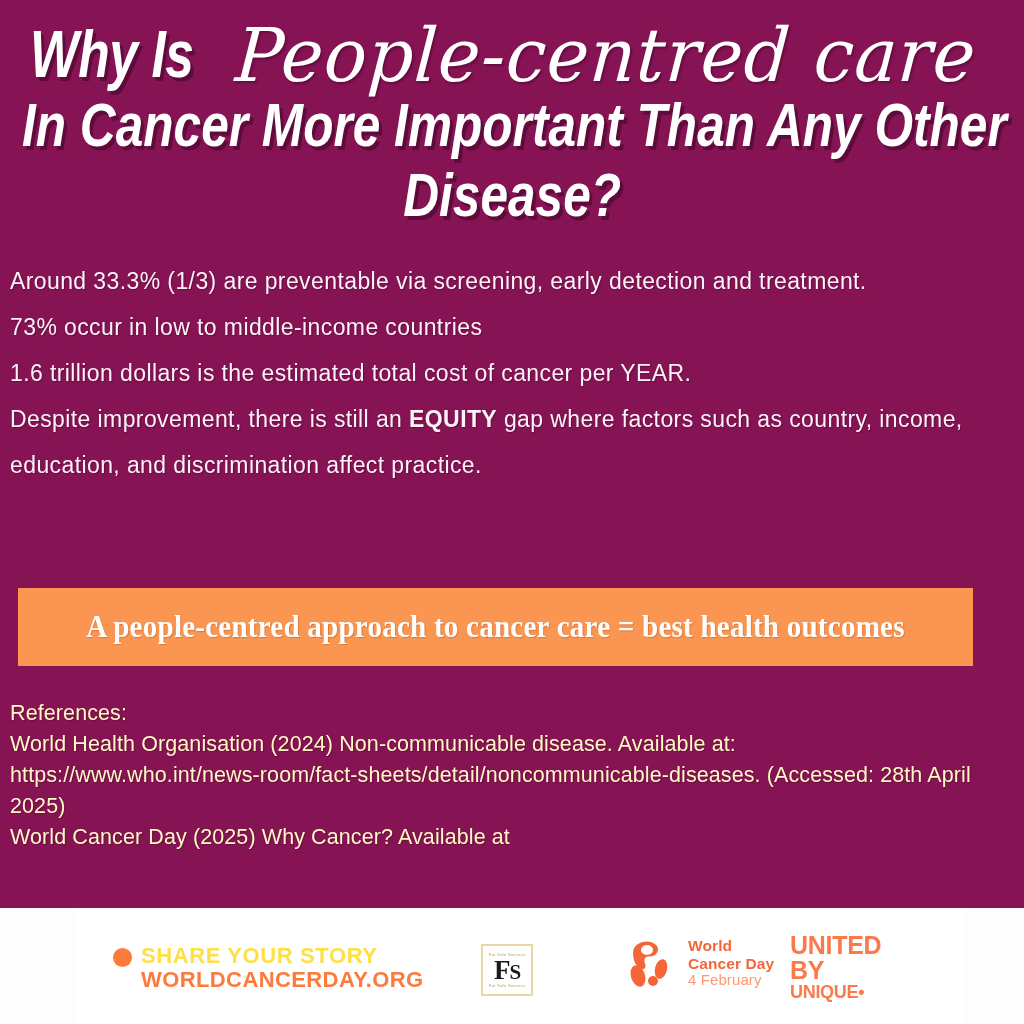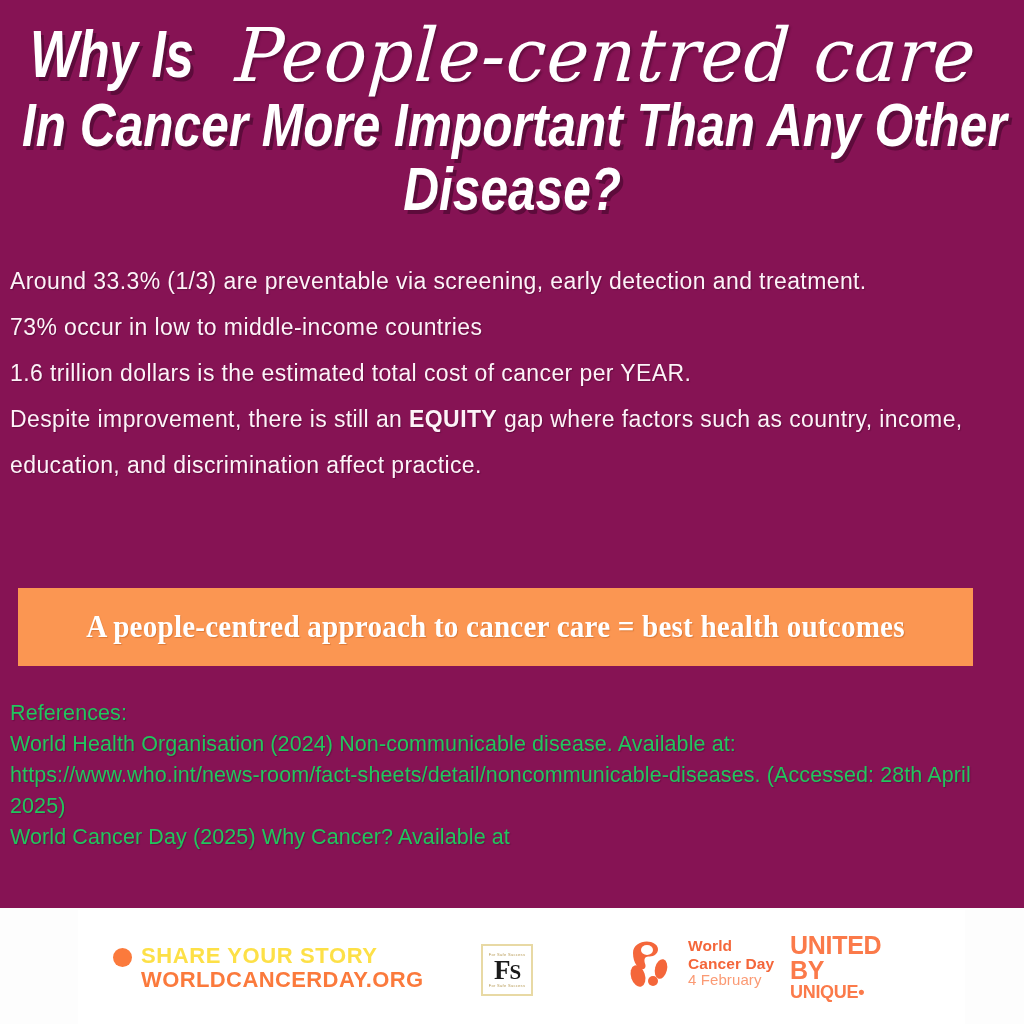--- a/index.html
+++ b/index.html
@@ -76,21 +76,21 @@
     margin-top: 6px;
     text-align: left;
     margin-left: 22px;
   }
   .t-line2 .sq, .t-line3 .sq {
     display: inline-block;
     transform: scaleX(0.80);
     transform-origin: left center;
   }
   .t-line3 {
-    margin-top: 2px;
+    margin-top: 8px;
     text-align: center;
   }
   .t-line3 .sq {
     transform-origin: center center;
   }
 
   
   .body-copy {
     position: absolute;
     top: 258px;
@@ -131,21 +131,21 @@
     transform: scaleX(0.94);
     text-shadow: 1px 1px 1px rgba(160,70,10,0.35);
   }
 
   
   .refs {
     position: absolute;
     left: 10px;
     top: 698px;
     width: 1004px;
-    color: #22c55e;
+    color: #fef9c3;
     font-size: 21.5px;
     line-height: 31px;
     letter-spacing: 0.1px;
     text-shadow: 1px 1px 1px rgba(50,4,32,0.3);
   }
   .refs p { margin: 0; }
 
   
   .footer-outer {
     position: absolute;

